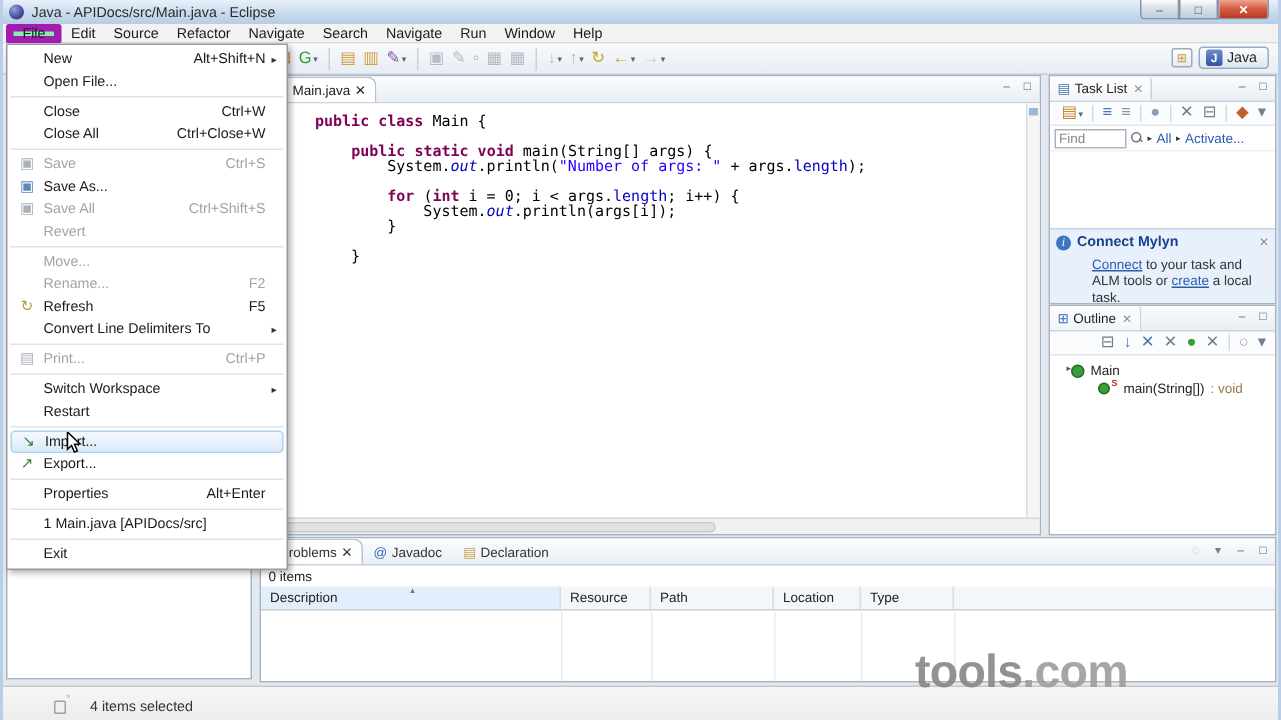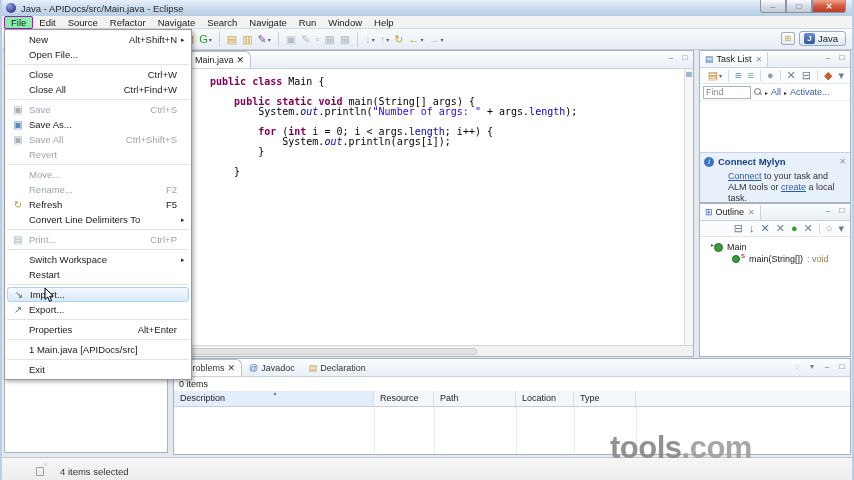--- a/index.html
+++ b/index.html
@@ -12,21 +12,21 @@
   .app-icon { width:10px; height:10px; border-radius:50%; background:radial-gradient(circle at 35% 30%, #8fa2e0, #4a4a9c 60%, #2d2d6e); margin-right:5px; }
   .title-text { font-size:9.5px; color:#2a2a2a; }
   .win-controls { position:absolute; right:6px; top:0; display:flex; }
   .wc { width:26px; height:13px; border:1px solid #8a93a2; border-top:none; display:flex; align-items:center; justify-content:center; font-size:8px; color:#4a5462; background:linear-gradient(#fdfdfd,#d6dee8 50%,#c2cdda); }
   .wc.min { border-radius:0 0 0 3px; }
   .wc.close { width:34px; background:linear-gradient(#f0a492,#d25a40 50%,#bc3c24); color:#fff; border-radius:0 0 3px 0; font-weight:bold; }
 
   
   .menubar { position:absolute; left:0; top:16px; width:850px; height:13px; background:#f2f2f2; border-bottom:1px solid #d8d8d8; display:flex; align-items:center; padding-left:2px; }
   .mb-item { padding:0 6px; height:13px; display:flex; align-items:center; color:#1a1a1a; }
-  .mb-item.open { background:#86efac; border:1px solid #a21caf; border-radius:2px;text-align:right; }
+  .mb-item.open { background:#86efac; border:5px solid #a21caf; border-radius:2px;text-align:right; }
 
   
   .toolbar { position:absolute; left:0; top:29px; width:850px; height:21px; background:linear-gradient(#f8fafc,#e7edf4); border-bottom:1px solid #c4ccd6; display:flex; align-items:center; }
   .tb-icons { display:flex; align-items:center; padding-left:181px; gap:1px; }
   .tb-btn { display:flex; align-items:center; padding:1px 2px; border-radius:2px; }
   .tb-glyph { font-size:11px; line-height:13px; }
   .tb-btn.dim .tb-glyph { color:#b4bcc4 !important; }
   .tb-dd { font-size:6px; color:#5a6470; margin-left:1px; }
   .tb-sep { width:1px; height:15px; background:#c8d0da; margin:0 4px; }
   .persp { position:absolute; right:6px; top:2px; display:flex; align-items:center; gap:4px; }
@@ -433,21 +433,21 @@
       <div class="fm-sep"></div>
       <div class="fm-item">
         <span class="fm-ico"></span>
         <span class="fm-label">Close</span>
         <span class="fm-short">Ctrl+W</span>
         <span class="fm-sub"></span>
       </div>
       <div class="fm-item">
         <span class="fm-ico"></span>
         <span class="fm-label">Close All</span>
-        <span class="fm-short">Ctrl+Find+W</span>
+        <span class="fm-short">Ctrl+Close+W</span>
         <span class="fm-sub"></span>
       </div>
       <div class="fm-sep"></div>
       <div class="fm-item disabled">
         <span class="fm-ico" style="color: rgb(168, 176, 184);">▣</span>
         <span class="fm-label">Save</span>
         <span class="fm-short">Ctrl+S</span>
         <span class="fm-sub"></span>
       </div>
       <div class="fm-item">

